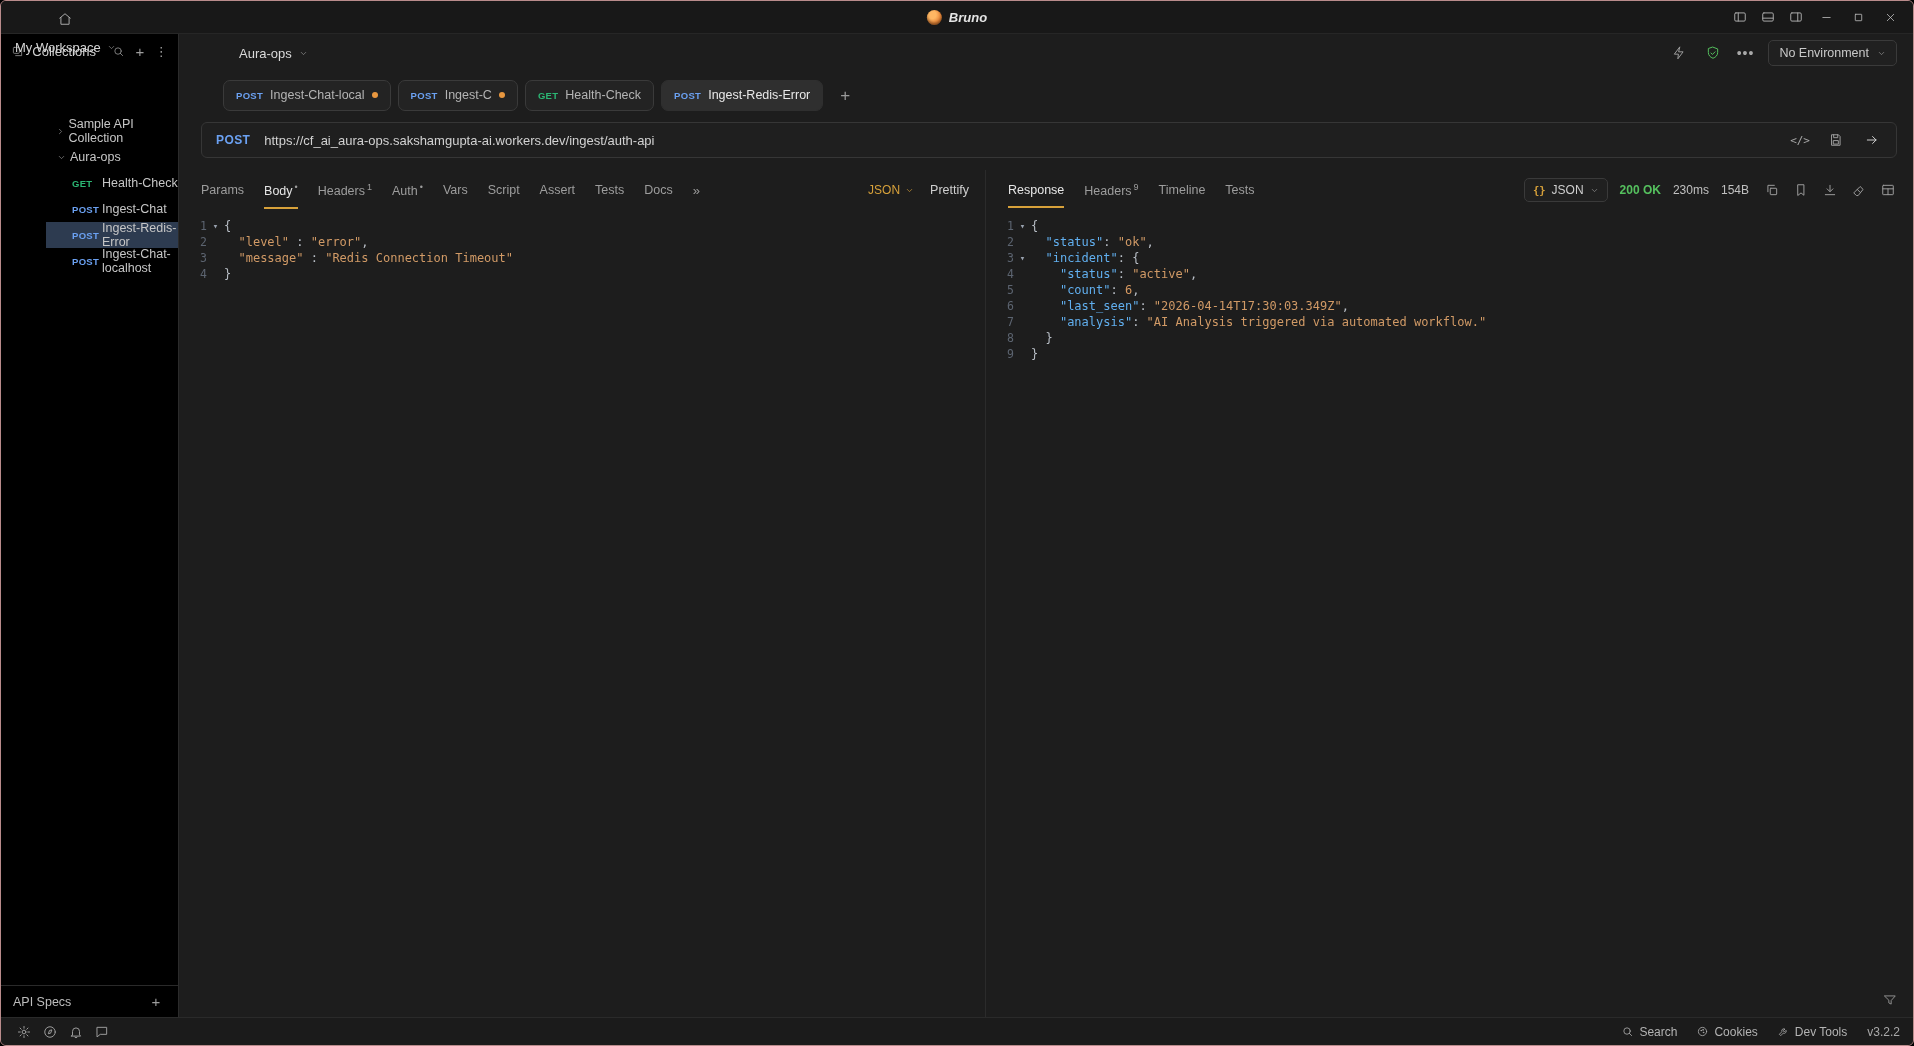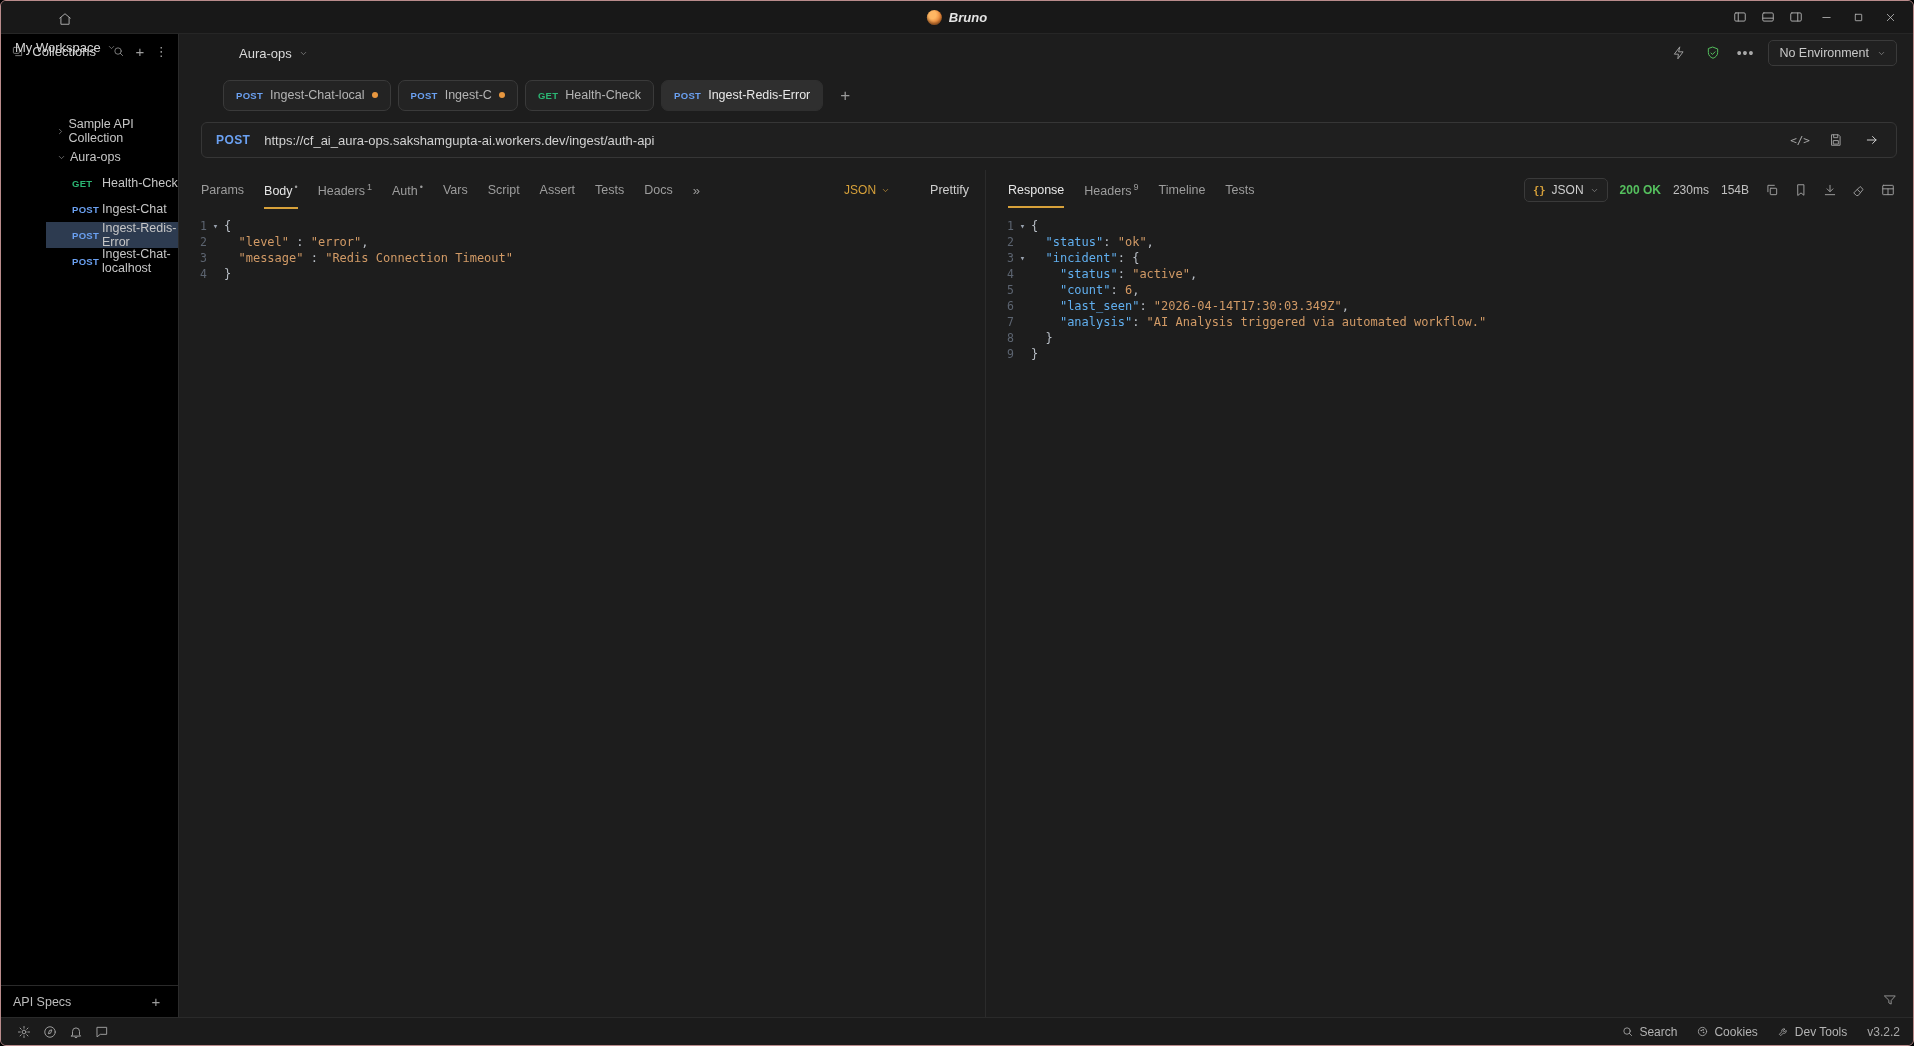--- a/index.html
+++ b/index.html
@@ -95,21 +95,21 @@
 
   .pane-tabs { height:40px; flex:none; display:flex; align-items:center; gap:20px;
                padding:0 16px 0 22px; font-size:12.5px; color:#9d9d9d; }
   .ptab { cursor:pointer; padding:11px 0 9px; border-bottom:2px solid transparent; white-space:nowrap; }
   .ptab.active { color:#e6e6e6; border-bottom-color:var(--accent,#d7a13a); }
   .ptab sup { font-size:9px; color:#9d9d9d; margin-left:2px; }
   .more-chev { color:#9a9a9a; font-size:13px; cursor:pointer; }
   .pt-right { margin-left:auto; display:flex; align-items:center; gap:16px; }
   .json-mode { display:flex; align-items:center; gap:5px; color:var(--accent,#d7a13a);
                font-size:12px; cursor:pointer; }
-  .prettify { color:#cfcfcf; font-size:12.5px; cursor:pointer;margin-left:24px; }
+  .prettify { color:#cfcfcf; font-size:12.5px; cursor:pointer; }
 
   .resp-meta { margin-left:auto; display:flex; align-items:center; gap:12px; }
   .json-select { display:flex; align-items:center; gap:6px; border:1px solid #3a3a3a; border-radius:5px;
                  padding:4px 8px; cursor:pointer; background:#202020; }
   .json-select .braces { color:var(--accent,#d7a13a); font-size:10.5px; font-weight:700;
                          font-family:"DejaVu Sans Mono",monospace; }
   .json-select .jm { color:#cfcfcf; font-size:12px; }
   .status-ok { color:var(--ok,#58c760); font-size:12px; font-weight:700; white-space:nowrap; }
   .meta-txt { color:#c0c0c0; font-size:12px; white-space:nowrap; }
   .resp-ics { display:flex; align-items:center; gap:11px; color:#9f9f9f; margin-left:2px; }

